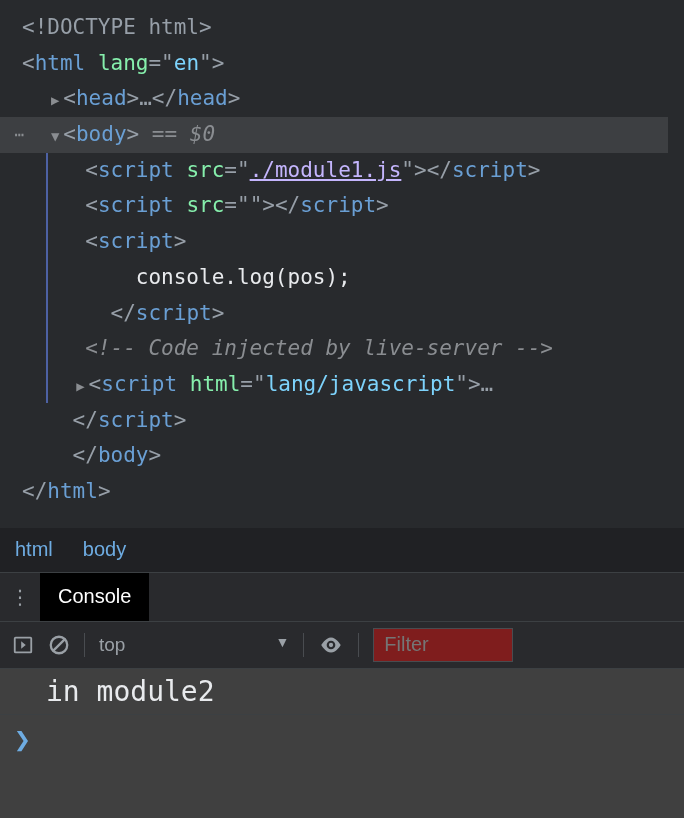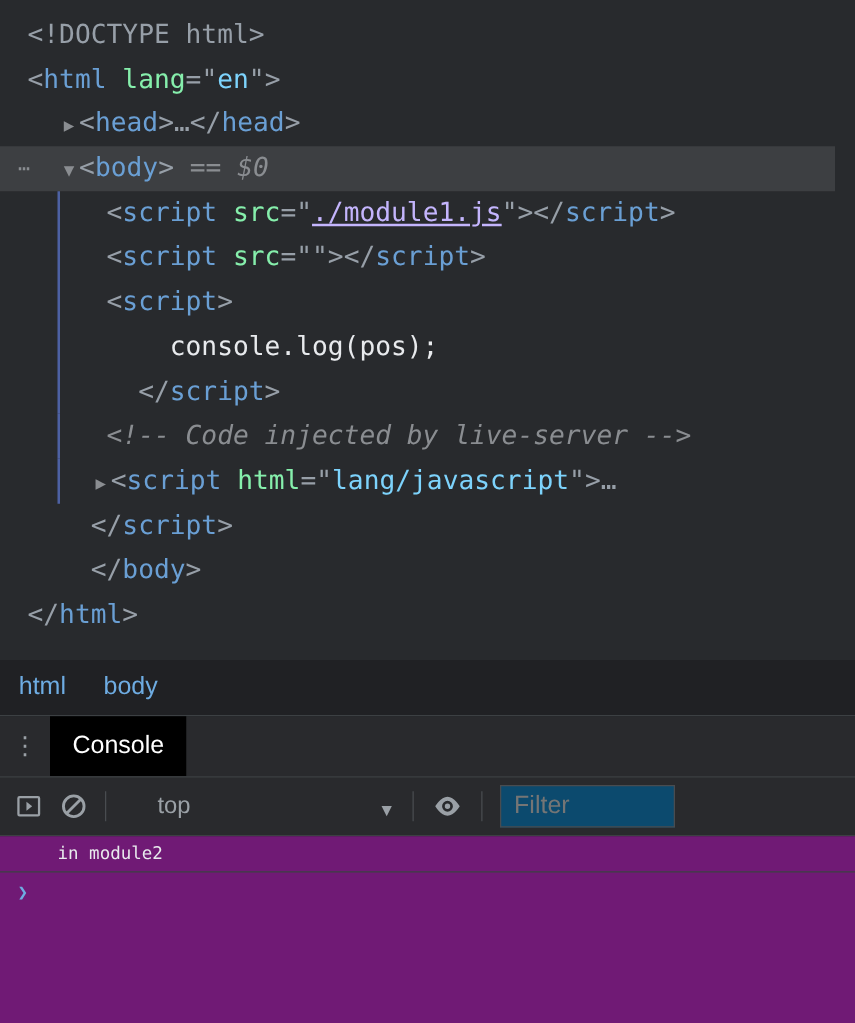--- a/index.html
+++ b/index.html
@@ -132,42 +132,41 @@
   .divider {
     width: 1px;
     height: 24px;
     background: #494c50;
   }
   .context-select {
     color: #9aa0a6;
     font-size: 19px;
     flex: 0 0 auto;
     display: flex;
-    align-items: flex-end;
+    align-items: flex-start;
     gap: 150px;
     cursor: pointer;
-    margin-left: 27px;
   }
   .filter {
     border: 1px solid #494c50;
-    background: #0c4a6e;
+    background: #7f1d1d;
     color: #9aa0a6;
     font-size: 20px;
     padding: 4px 10px;
     height: 34px;
     width: 140px;
     font-family: inherit;
     outline: none;
   }
   .console-out {
-    background: #701a75;
+    background: #404040;
     flex: 1;
     display: flex;
     flex-direction: column;
-    font-size: 14px;
+    font-size: 28px;
   }
   .console-line {
     padding: 6px 14px 6px 46px;
     color: #e8eaed;
     border-bottom: 1px solid #3c4043;
     font-family: "Menlo","Consolas",monospace;
   }
   .prompt-line {
     padding: 8px 14px;
     color: #6eace2;

